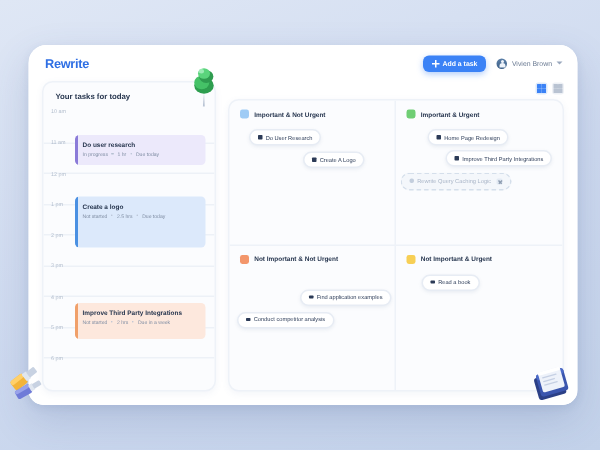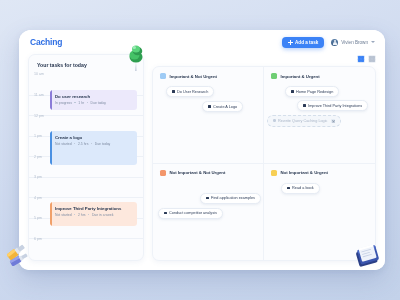--- a/index.html
+++ b/index.html
@@ -334,21 +334,21 @@
   }
   .deco-left  { left: 2px;  top: 232px; width: 38px; height: 34px; }
   .deco-right { left: 352px; top: 240px; width: 36px; height: 34px; }
 </style>
 </head>
 <body>
 
 <div class="app-window">
 
   <div class="topbar">
-    <div class="logo">Caching</div>
+    <div class="logo">Rewrite</div>
 
     <div class="topbar-right">
       <div class="add-task-btn">
         <span class="plus-ico"></span>
         <span>Add a task</span>
       </div>
       <div class="user-chip">
         <span class="avatar"></span>
         <span class="user-name">Vivien Brown</span>
         <span class="caret"></span>

